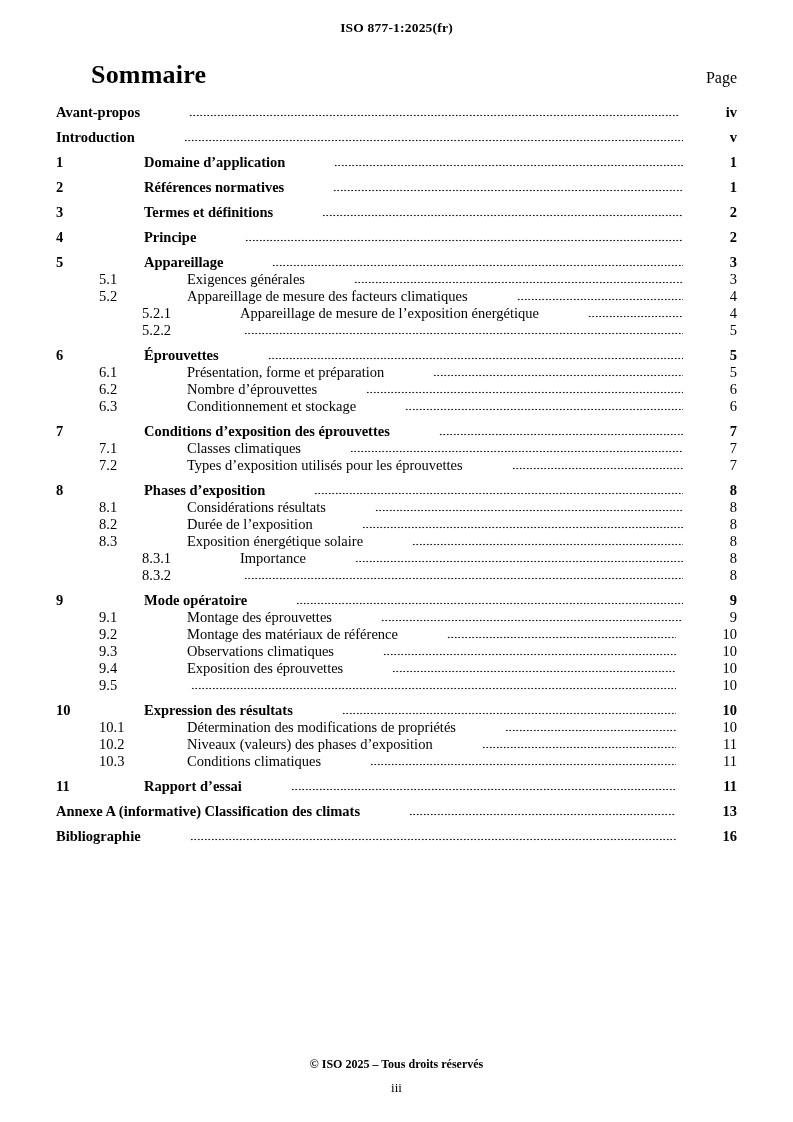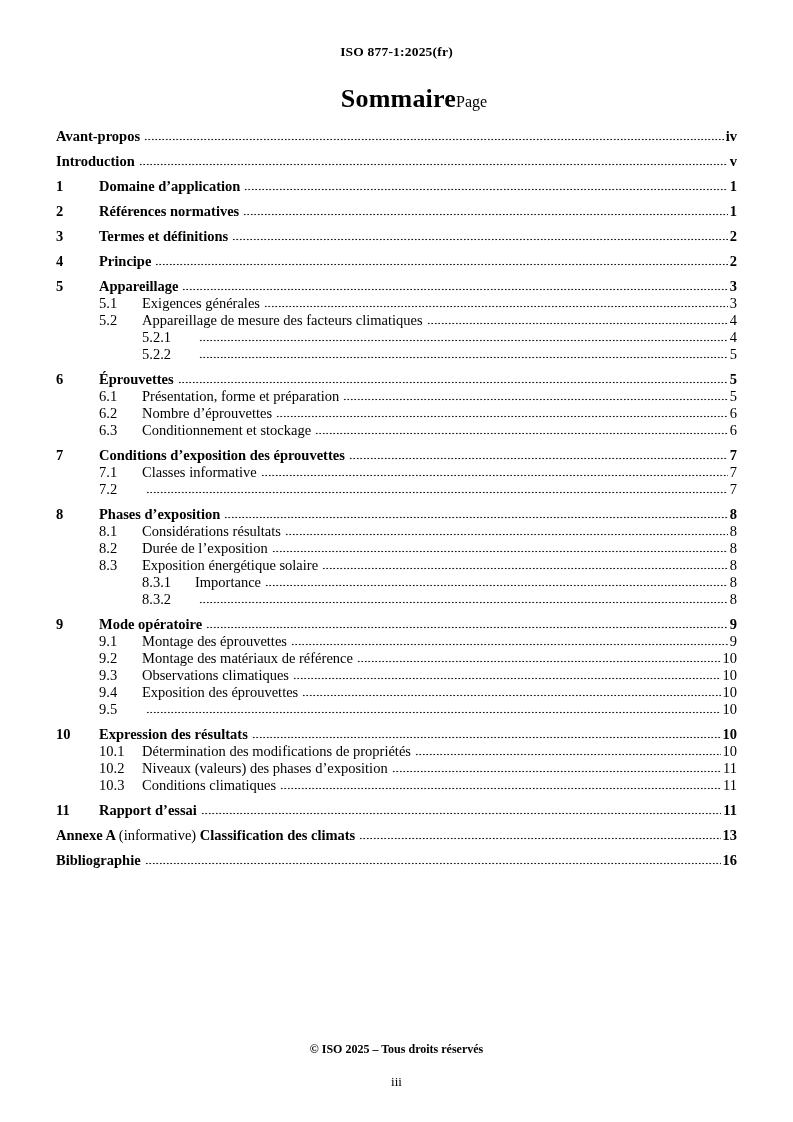--- a/index.html
+++ b/index.html
@@ -9,52 +9,53 @@
   .page {
     position: relative;
     width: 793px;
     height: 1122px;
     margin: 0 auto;
     background: #ffffff;
     overflow: hidden;
   }
 
   .doc-header {
-    padding-top: 44px;
+    padding-top: 20px;
     text-align: center;
     font-size: 13.5px;
     font-weight: bold;
     letter-spacing: 0.2px;
   }
 
   .content { padding: 0 56px; }
 
   .toc-header {
     display: flex;
-    justify-content: center;
+    justify-content: space-between;
     align-items: baseline;
     margin-top: 24px;
     margin-bottom: 14px;
     margin-left: 35px;
   }
   .toc-title {
     font-size: 26px;
     font-weight: bold;
     letter-spacing: 0.2px;
   }
   .toc-page-label { font-size: 16px; }
 
   .toc-list { width: 100%; }
 
   .toc-row {
     display: flex;
     align-items: baseline;
     font-size: 14.5px;
     line-height: 16px;
     font-weight: normal;
+    gap: 45px;
   }
   .toc-row.lvl0 { font-weight: bold; margin-top: 9px; }
   .toc-row.lvl1 { padding-left: 43px; margin-top: 1px; }
   .toc-row.lvl2 { padding-left: 86px; margin-top: 1px; }
 
   .toc-num { flex: 0 0 43px; }
   .toc-row.lvl2 .toc-num { flex: 0 0 53px; }
 
   .toc-label { white-space: nowrap; }
 
@@ -68,25 +69,25 @@
     background-repeat: repeat-x;
     background-position: left bottom;
   }
 
   .toc-pagenum { flex: 0 0 auto; }
 
   .footer {
     position: absolute;
     left: 0;
     right: 0;
-    bottom: 32px;
+    bottom: 26px;
     text-align: center;
   }
   .footer-copyright { font-size: 12px; font-weight: bold; }
-  .footer-folio { font-size: 13px; margin-top: 17px; }
+  .footer-folio { font-size: 13px; margin-top: 8px; }
 </style>
 </head>
 <body>
 
 <div class="page">
 
   <div class="doc-header">ISO 877-1:2025(fr)</div>
 
   <div class="content">
 
@@ -144,20 +145,21 @@
           <span class="toc-pagenum">3</span>
         </div>
         <div class="toc-row lvl1">
           <span class="toc-num">5.2</span>
           <span class="toc-label">Appareillage de mesure des facteurs climatiques</span>
           <span class="leader"></span>
           <span class="toc-pagenum">4</span>
         </div>
         <div class="toc-row lvl2">
           <span class="toc-num">5.2.1</span>
+          <span class="toc-label">Appareillage de mesure de l’exposition énergétique</span>
           <span class="leader"></span>
           <span class="toc-pagenum">4</span>
         </div>
         <div class="toc-row lvl2">
           <span class="toc-num">5.2.2</span>
           <span class="leader"></span>
           <span class="toc-pagenum">5</span>
         </div>
         <div class="toc-row lvl0">
           <span class="toc-num">6</span>
@@ -184,26 +186,27 @@
           <span class="toc-pagenum">6</span>
         </div>
         <div class="toc-row lvl0">
           <span class="toc-num">7</span>
           <span class="toc-label">Conditions d’exposition des éprouvettes</span>
           <span class="leader"></span>
           <span class="toc-pagenum">7</span>
         </div>
         <div class="toc-row lvl1">
           <span class="toc-num">7.1</span>
-          <span class="toc-label">Classes informative</span>
+          <span class="toc-label">Classes climatiques</span>
           <span class="leader"></span>
           <span class="toc-pagenum">7</span>
         </div>
         <div class="toc-row lvl1">
           <span class="toc-num">7.2</span>
+          <span class="toc-label">Types d’exposition utilisés pour les éprouvettes</span>
           <span class="leader"></span>
           <span class="toc-pagenum">7</span>
         </div>
         <div class="toc-row lvl0">
           <span class="toc-num">8</span>
           <span class="toc-label">Phases d’exposition</span>
           <span class="leader"></span>
           <span class="toc-pagenum">8</span>
         </div>
         <div class="toc-row lvl1">
@@ -294,21 +297,21 @@
           <span class="leader"></span>
           <span class="toc-pagenum">11</span>
         </div>
         <div class="toc-row lvl0">
           <span class="toc-num">11</span>
           <span class="toc-label">Rapport d’essai</span>
           <span class="leader"></span>
           <span class="toc-pagenum">11</span>
         </div>
         <div class="toc-row lvl0">
-          <span class="toc-label"><span style="font-weight: bold;">Annexe A </span><span style="font-weight: normal; margin-top: 34px;">(informative)  </span><span style="font-weight: bold;">Classification des climats</span></span>
+          <span class="toc-label"><span style="font-weight: bold;">Annexe A </span><span style="font-weight: bold; margin-top: 34px;">(informative)  </span><span style="font-weight: bold;">Classification des climats</span></span>
           <span class="leader"></span>
           <span class="toc-pagenum">13</span>
         </div>
         <div class="toc-row lvl0">
           <span class="toc-label">Bibliographie</span>
           <span class="leader"></span>
           <span class="toc-pagenum">16</span>
         </div>
       </div>
 

